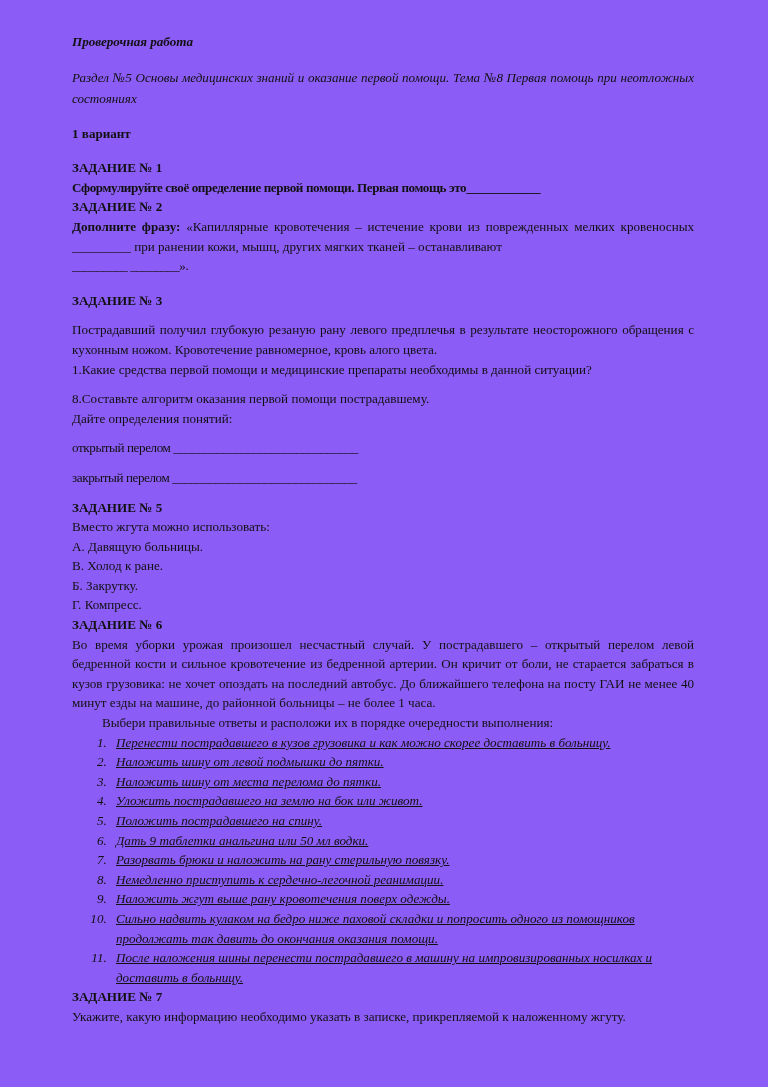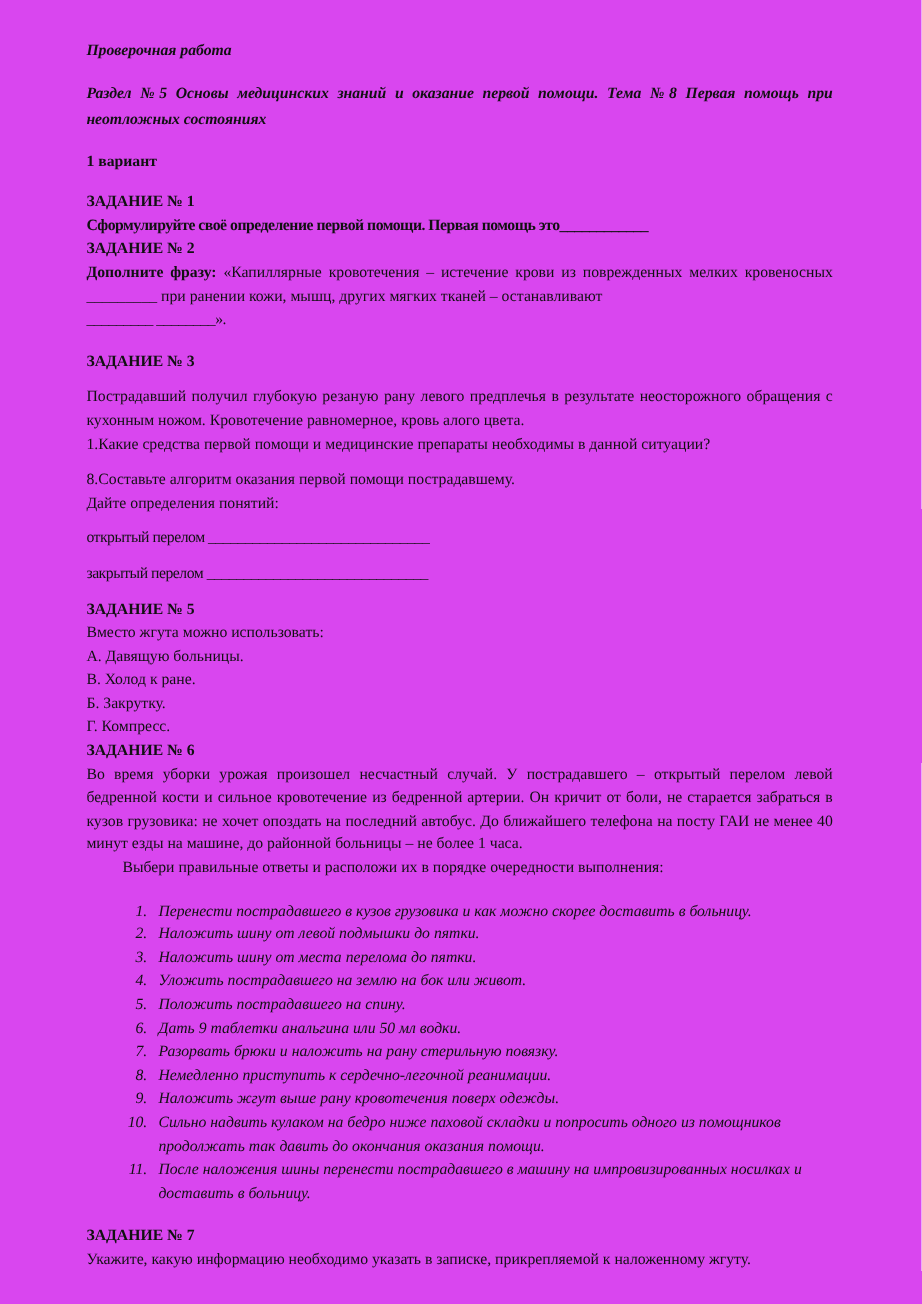--- a/index.html
+++ b/index.html
@@ -11,51 +11,52 @@
     width: 768px;
     height: 1087px;
     font-family: "Liberation Serif", "DejaVu Serif", serif;
     color: #000000;
     -webkit-font-smoothing: antialiased;
   }
   .page {
     position: relative;
     width: 768px;
     height: 1087px;
-    background: #d946ef;
+    background: #8b5cf6;
     box-sizing: border-box;
     padding: 32px 74px 0 72px;
   }
   .doc {
     font-size: 13.1px;
     line-height: 19.6px;
     color: #111;
   }
   p { margin: 0; }
   .b { font-weight: bold; }
   .bi { font-weight: bold; font-style: italic; }
   .just { text-align: justify; text-align-last: left; }
 
   .gap-sm { height: 10px; }
   .gap-md { height: 15px; }
 
-  .title-block { font-weight: bold; font-style: italic; line-height: 21px; }
+  .title-block { font-weight: normal; font-style: italic; line-height: 21px; }
   .variant { font-weight: bold; }
 
   .task-head { font-weight: bold; }
 
   .blank { letter-spacing: -0.4px; }
 
   
   ol.alg {
-    margin: 16px;
+    margin: 0;
     padding: 0 0 0 38px;
     list-style: decimal;
     font-style: italic;
     line-height: 19.6px;
+    text-decoration: underline;
   }
   ol.alg li {
     padding-left: 6px;
     margin: 0;
   }
   ol.alg li::marker { font-style: italic; }
 
   .indent { text-indent: 30px; }
 </style>
 </head>

